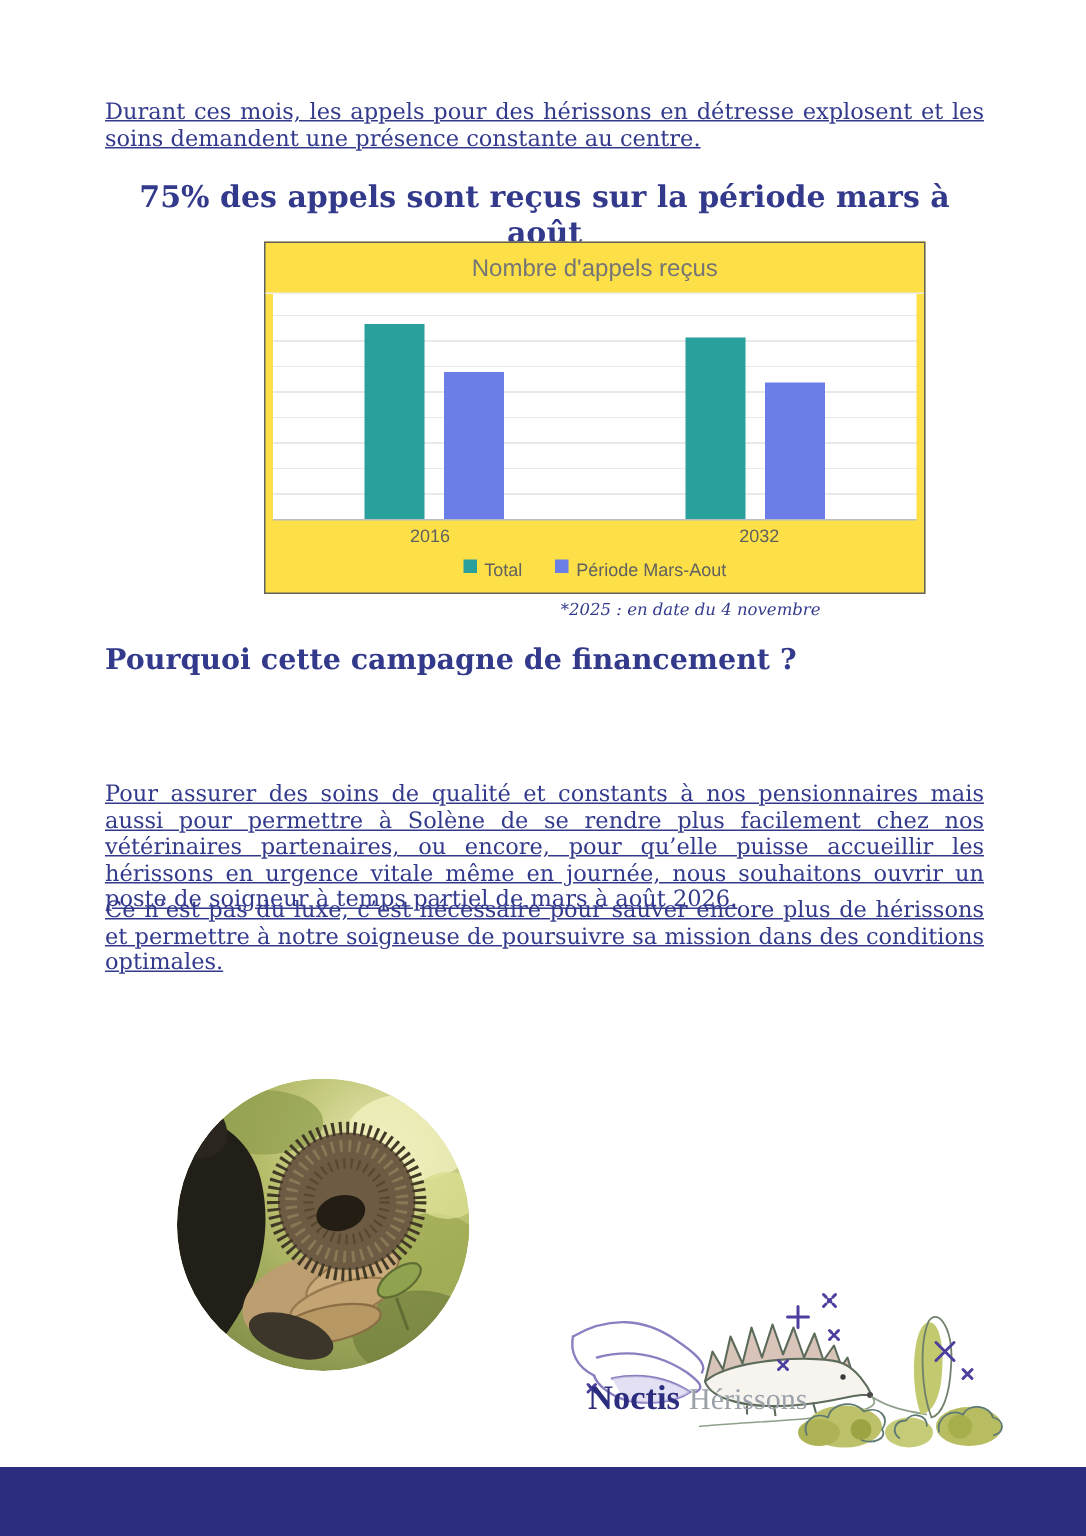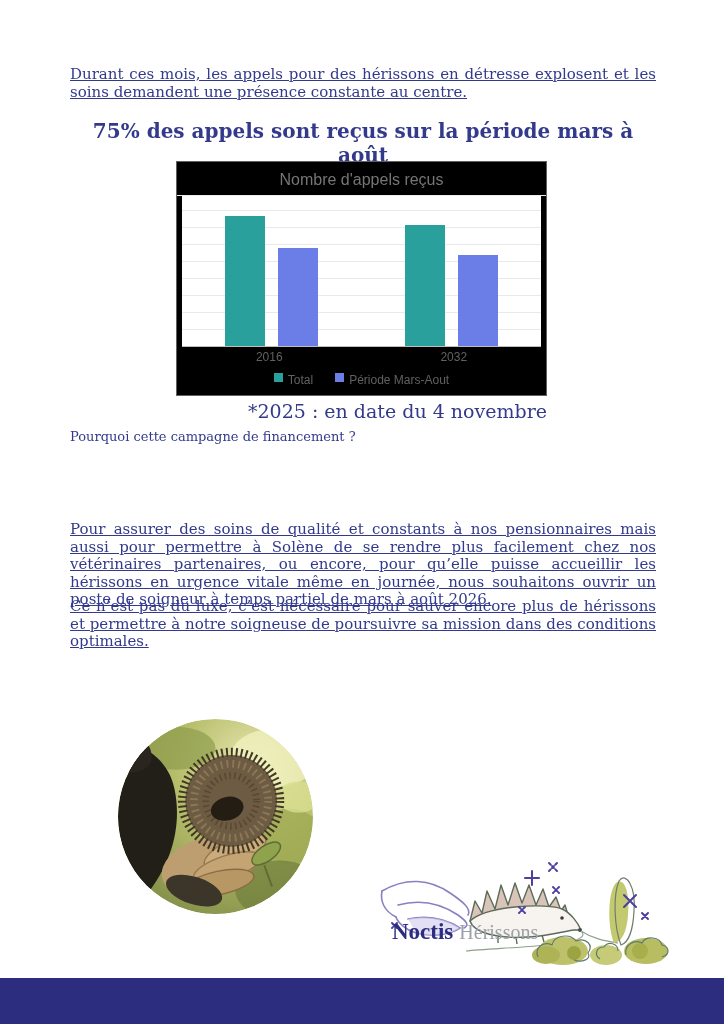--- a/index.html
+++ b/index.html
@@ -19,22 +19,22 @@
     text-decoration:underline;
   }
   .intro{top:66px;}
   .highlight{
     position:absolute;left:70px;width:586px;top:119px;
     font-size:20px;font-weight:bold;text-align:center;margin:0;
     color:var(--text,#333a8c);
   }
   
   .chart{
-    position:absolute;left:176px;top:161px;width:371px;height:235px;
-    box-sizing:border-box;border:1.5px solid #616161;background:#000000;
+    position:absolute;left:176px;top:161px;width:441px;height:235px;
+    box-sizing:border-box;border:1.5px solid #616161;background:#fde047;
     font-family:"Liberation Sans","DejaVu Sans",sans-serif;
   }
   .chart-title{
     height:33px;line-height:36px;text-align:center;
     font-size:16px;color:var(--chart_title,#757575);
     border-bottom:1px solid #ededed;
   }
   .chart-plot{
     position:relative;height:150px;margin:0 5px;
     background:repeating-linear-gradient(to top,#ffffff 0 16px,#e9e9e9 16px 17px);
@@ -48,27 +48,27 @@
     height:21px;line-height:21px;font-size:12px;color:#616161;
   }
   .chart-legend{
     display:flex;justify-content:center;gap:22px;align-items:center;
     height:24px;font-size:12px;color:#616161;
   }
   .legend-item{display:flex;gap:5px;}
   .legend-swatch{width:9px;height:9px;display:inline-block;}
   .chart-caption{
     position:absolute;left:176px;top:400px;width:371px;margin:0;
-    text-align:right;font-size:19px;
+    text-align:right;font-size:11px;font-style:italic;
     color:var(--text,#333a8c);
   }
   
   .section-heading{
     position:absolute;left:70px;top:429px;width:586px;margin:0;
-    font-size:13px;font-weight:normal;color:var(--text,#333a8c);
+    font-size:19px;font-weight:bold;color:var(--text,#333a8c);
   }
   .para-1{top:458px;}
   .para-2{top:521px;}
   .para-3{top:598px;}
   
   .photo-circle{
     position:absolute;left:118px;top:719px;width:195px;height:195px;
     border-radius:50%;overflow:hidden;
   }
   

